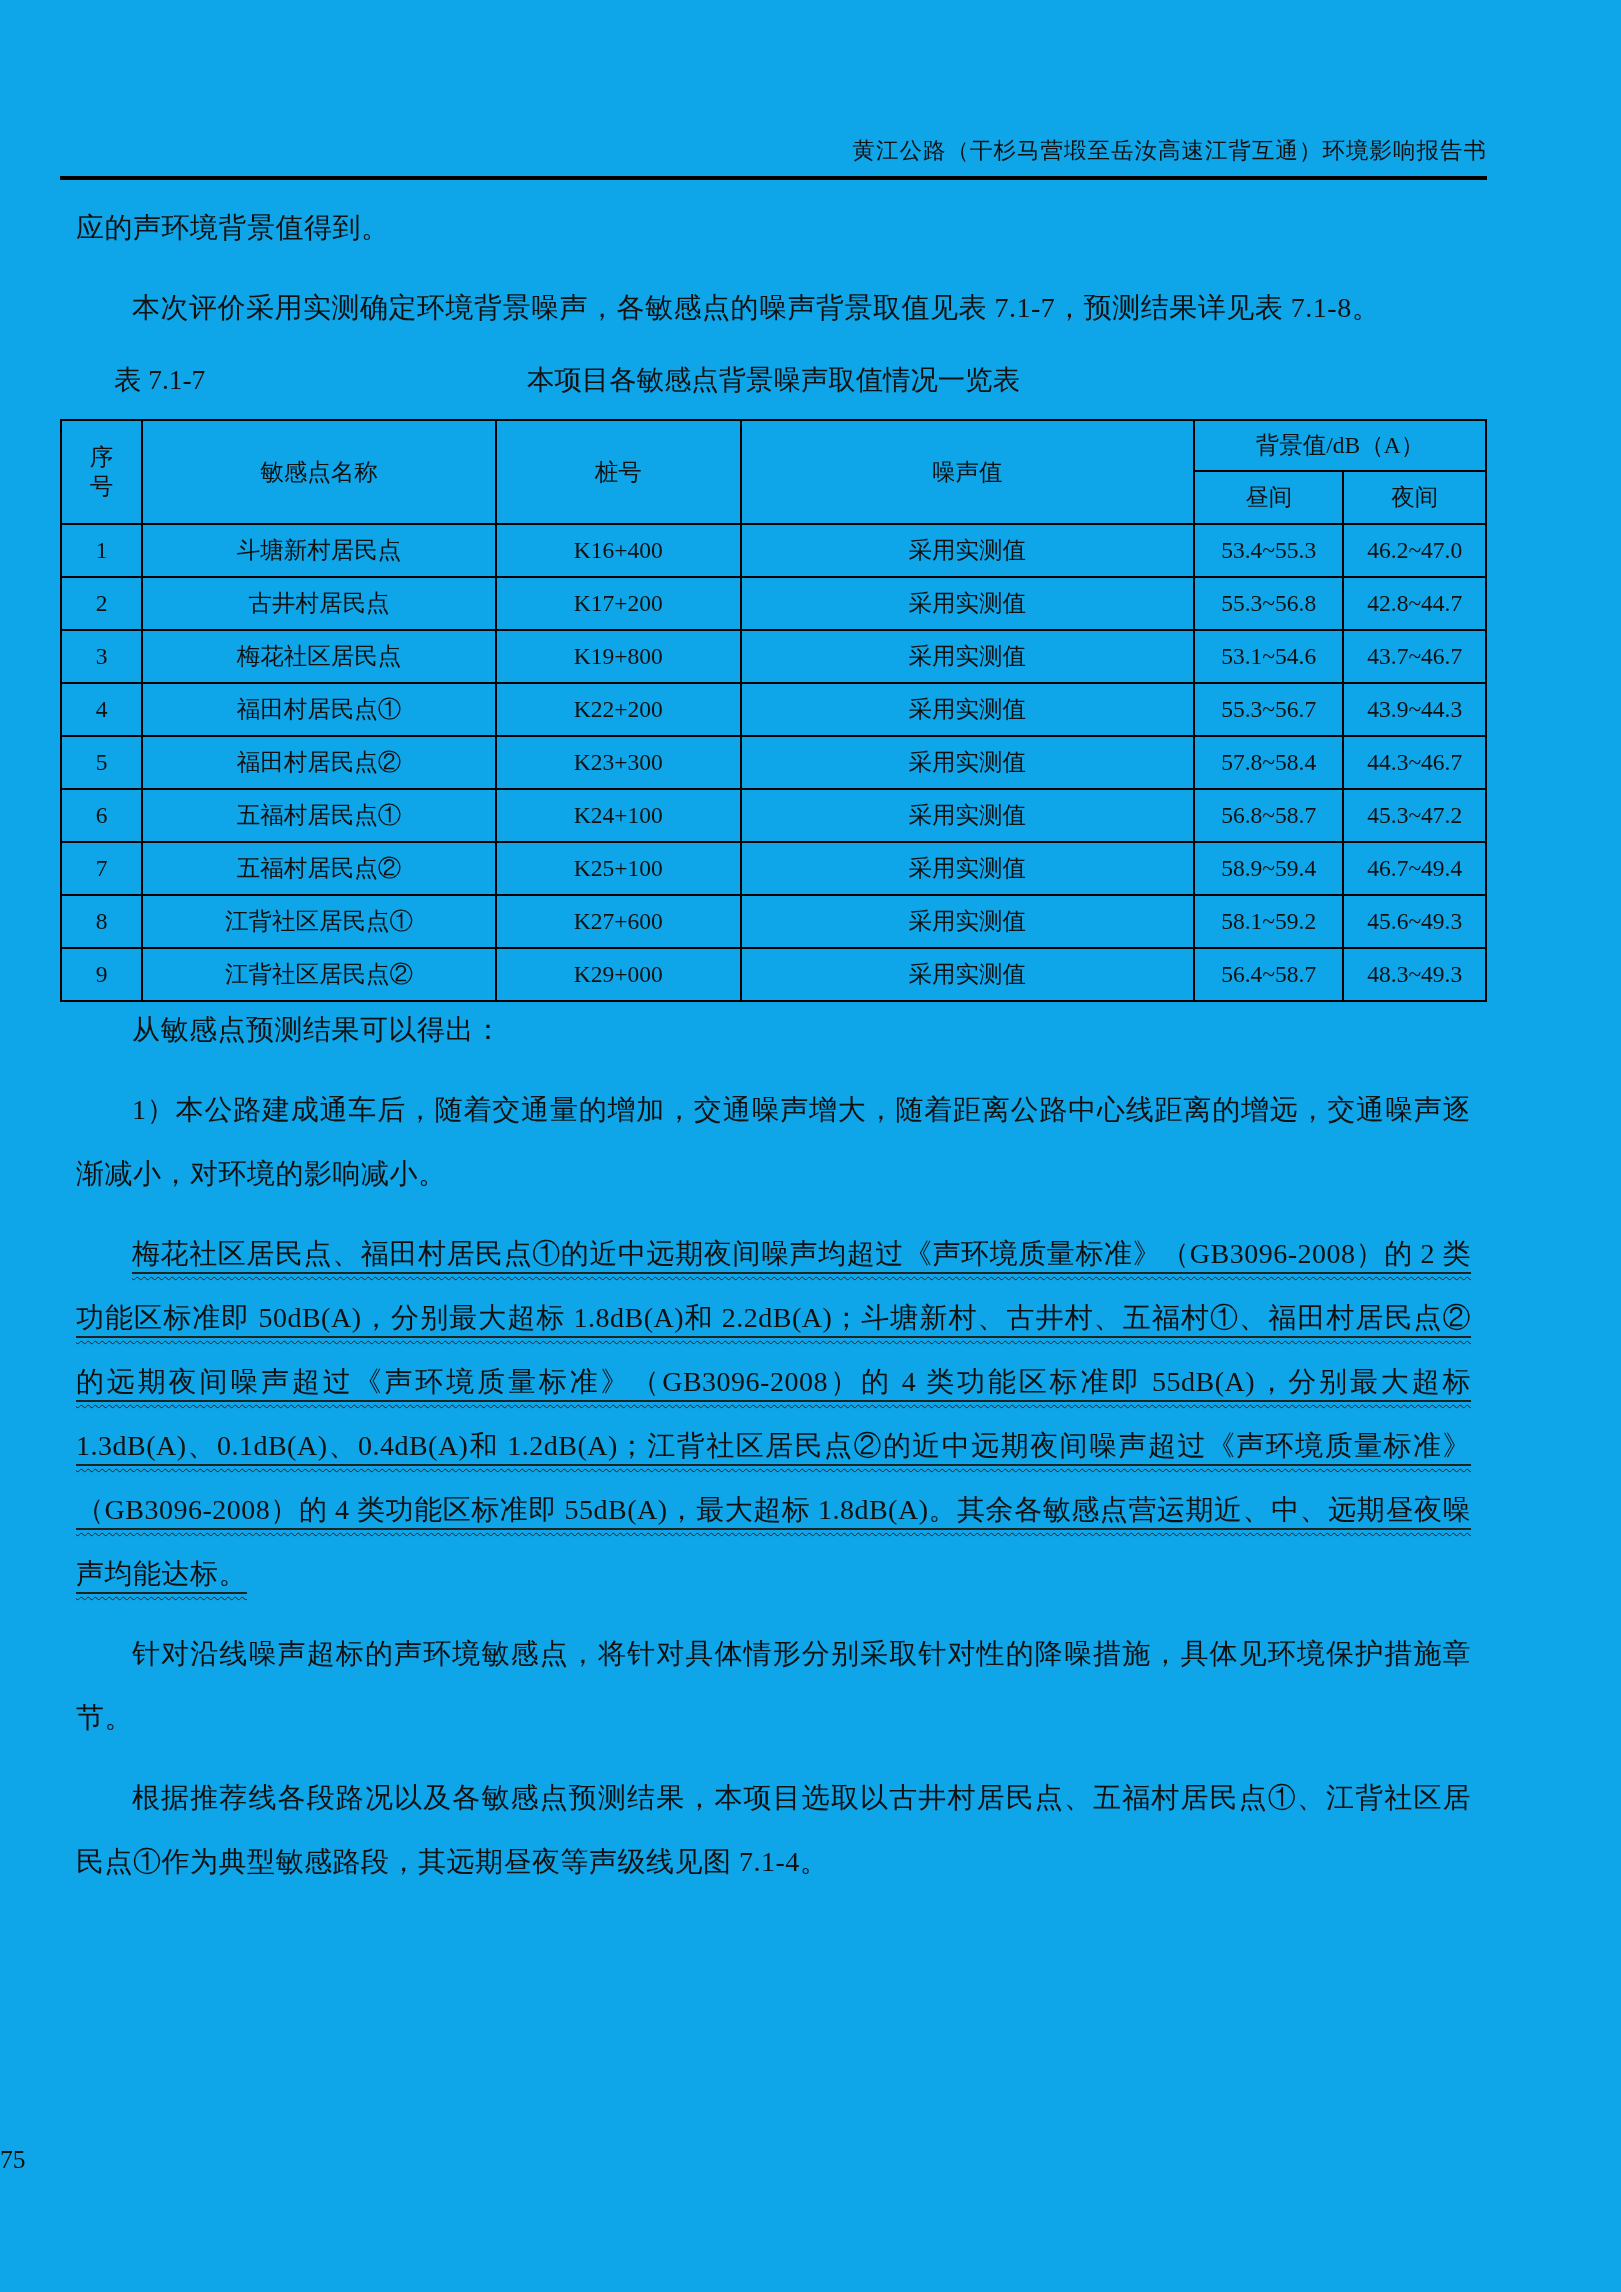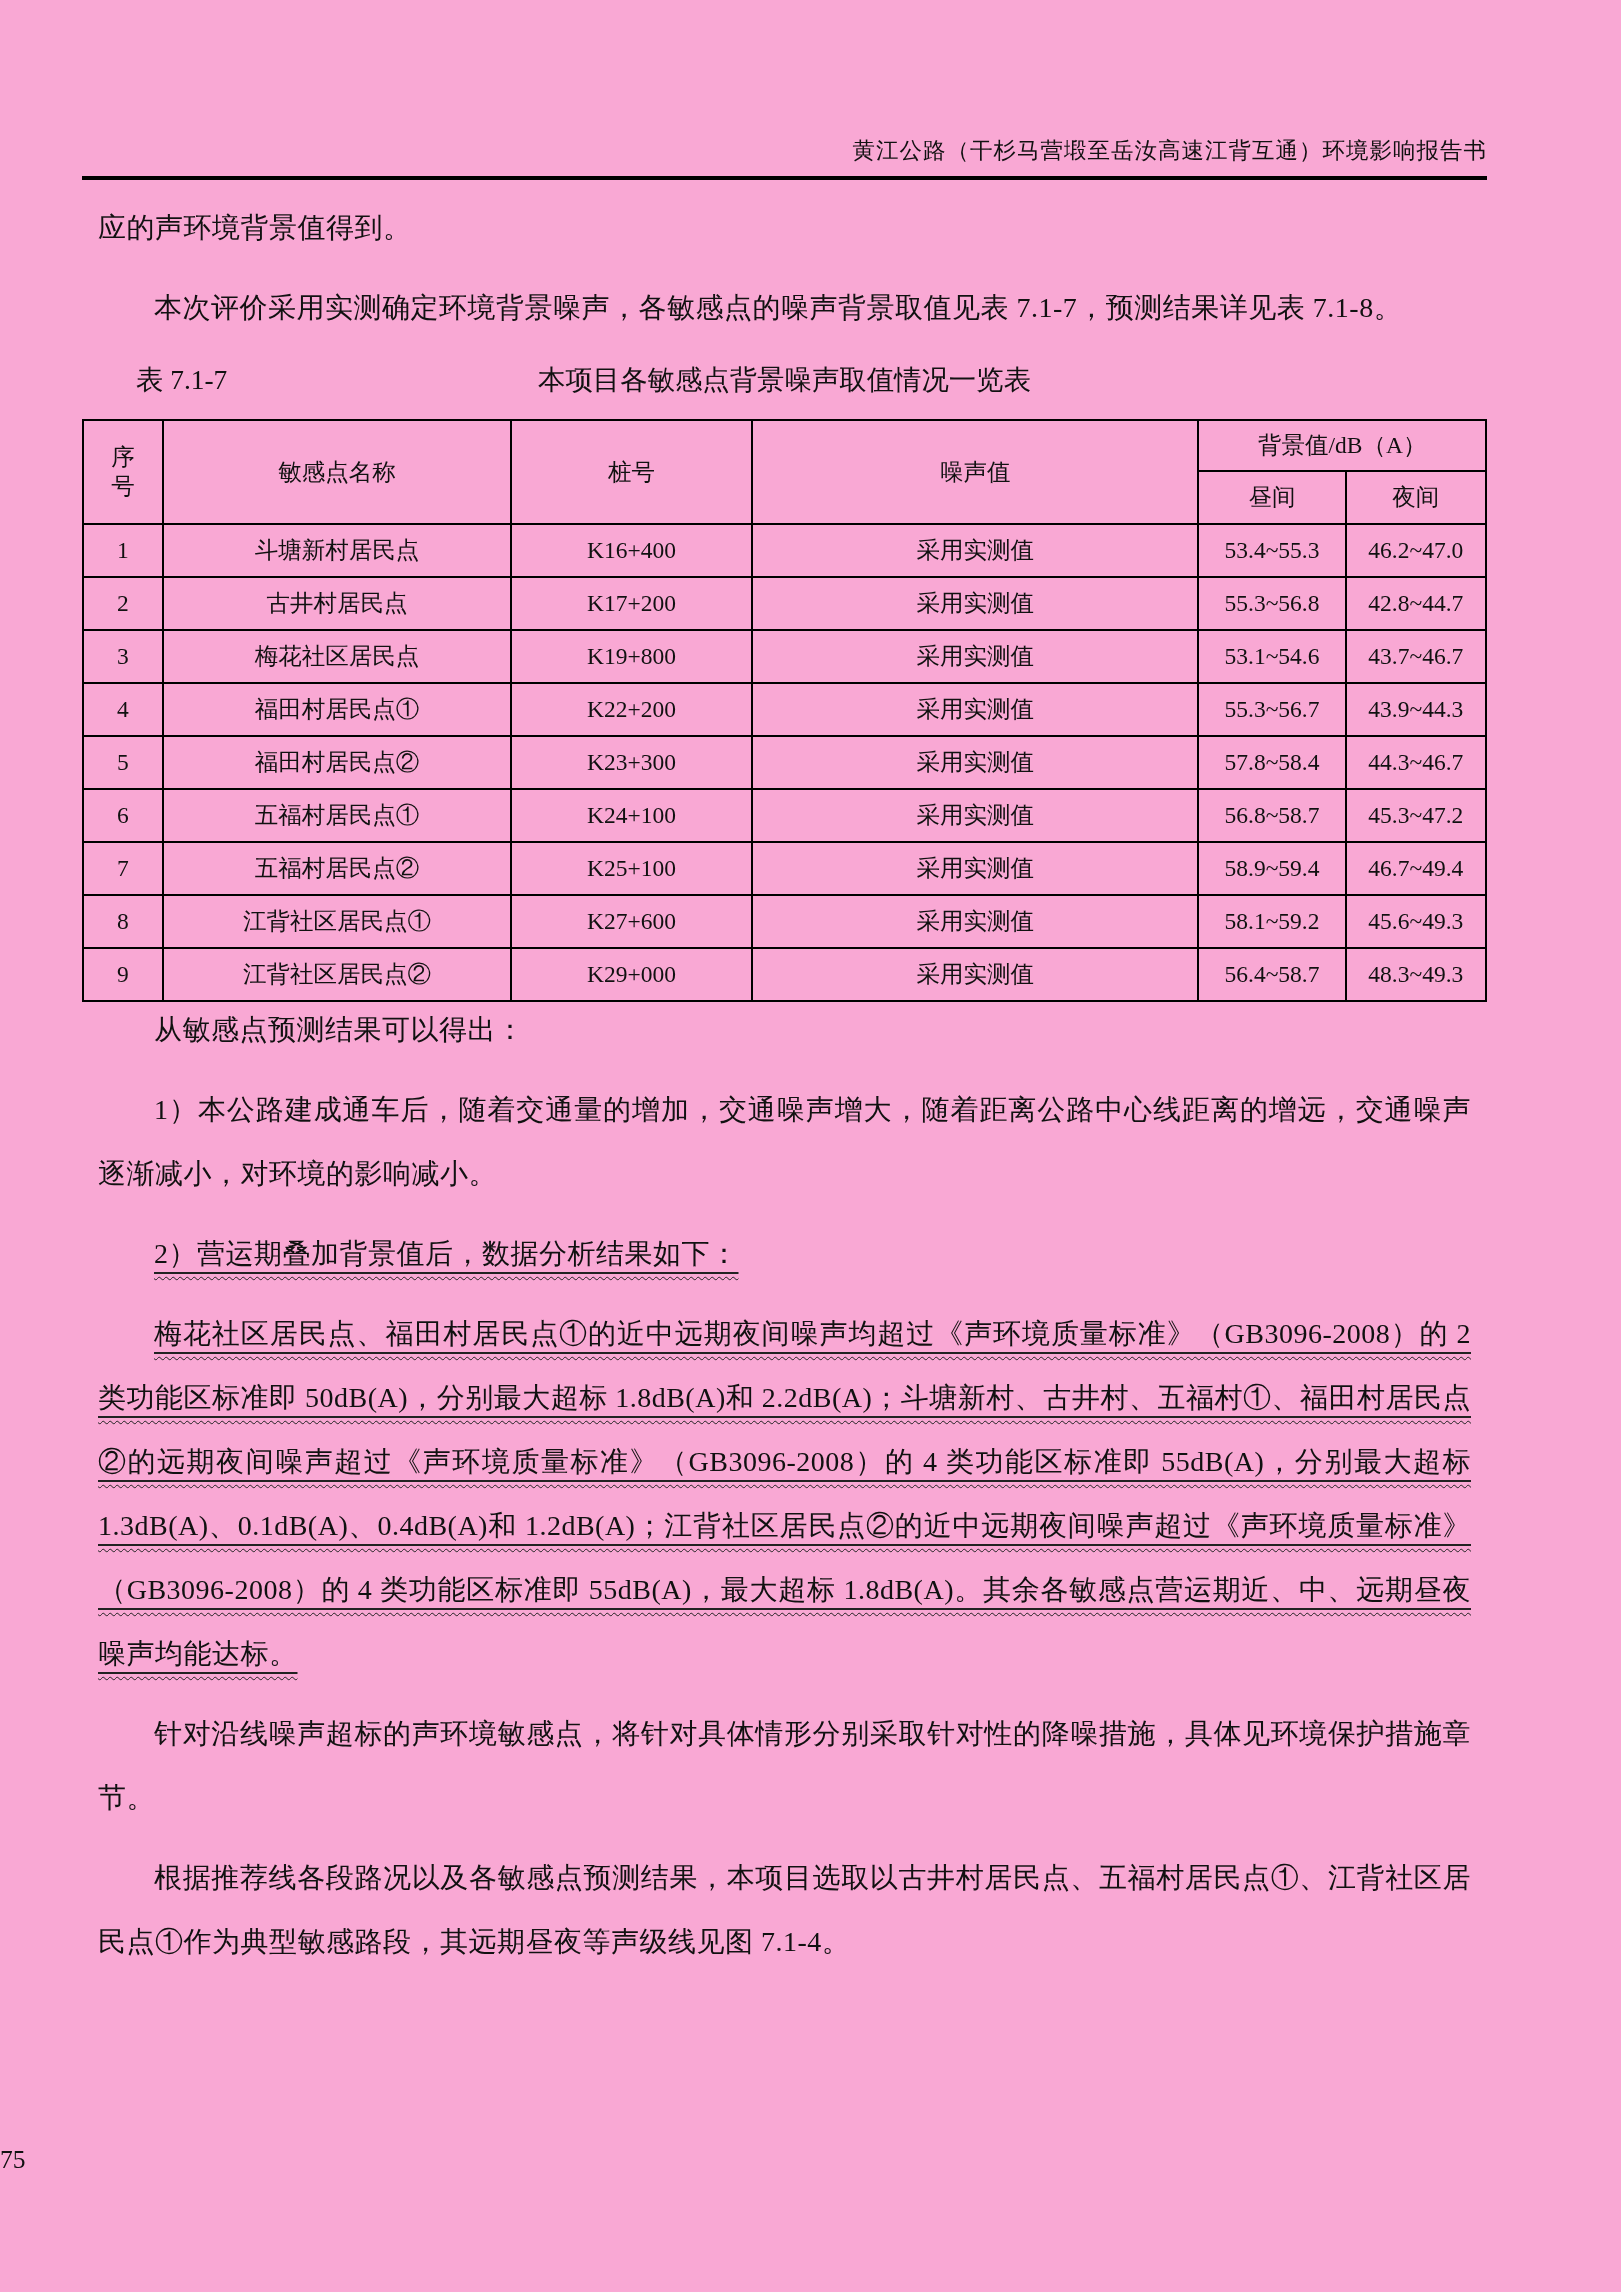--- a/index.html
+++ b/index.html
@@ -1,25 +1,25 @@
 <!DOCTYPE html>
 <html lang="zh"><head>
 <meta charset="utf-8">
 <style>
   html,body { margin:0; padding:0; background:#888; }
   .page {
     position: relative;
     width: 1621px;
     height: 2293px;
     margin: 0 auto;
-    background: #f9a8d4;
+    background: #0ea5e9;
     color: #111;
     font-family: "Liberation Serif", "DejaVu Serif", serif;
     box-sizing: border-box;
-    padding: 137px 134px 0 82px;
+    padding: 137px 134px 0 60px;
     overflow: hidden;
   }
   
   .running-head {
     text-align: right;
     font-size: 22.5px;
     line-height: 27.4px;
     letter-spacing: 1px;
     color: #111;
   }
@@ -220,21 +220,20 @@
             <td class="num">56.4~58.7</td>
             <td class="num">48.3~49.3</td>
           </tr>
         </tbody>
     </table>
 
     <p class="para indent" style="margin-top:-3.9px;">从敏感点预测结果可以得出：</p>
 
     <p class="para indent">1）本公路建成通车后，随着交通量的增加，交通噪声增大，随着距离公路中心线距离的增远，交通噪声逐渐减小，对环境的影响减小。</p>
 
-    <p class="para indent"><span class="u-solid"><span class="u-wavy">2）营运期叠加背景值后，数据分析结果如下：</span></span></p>
 
     <p class="para indent"><span class="u-solid"><span class="u-wavy">梅花社区居民点、福田村居民点①的近中远期夜间噪声均超过《声环境质量标准》（GB3096-2008）的 2 类功能区标准即 50dB(A)，分别最大超标 1.8dB(A)和 2.2dB(A)；斗塘新村、古井村、五福村①、福田村居民点②的远期夜间噪声超过《声环境质量标准》（GB3096-2008）的 4 类功能区标准即 55dB(A)，分别最大超标 1.3dB(A)、0.1dB(A)、0.4dB(A)和 1.2dB(A)；江背社区居民点②的近中远期夜间噪声超过《声环境质量标准》（GB3096-2008）的 4 类功能区标准即 55dB(A)，最大超标 1.8dB(A)。其余各敏感点营运期近、中、远期昼夜噪声均能达标。</span></span></p>
 
     <p class="para indent">针对沿线噪声超标的声环境敏感点，将针对具体情形分别采取针对性的降噪措施，具体见环境保护措施章节。</p>
 
     <p class="para indent">根据推荐线各段路况以及各敏感点预测结果，本项目选取以古井村居民点、五福村居民点①、江背社区居民点①作为典型敏感路段，其远期昼夜等声级线见图 7.1-4。</p>
 
   </div>
 
   <div class="page-number">75</div>

